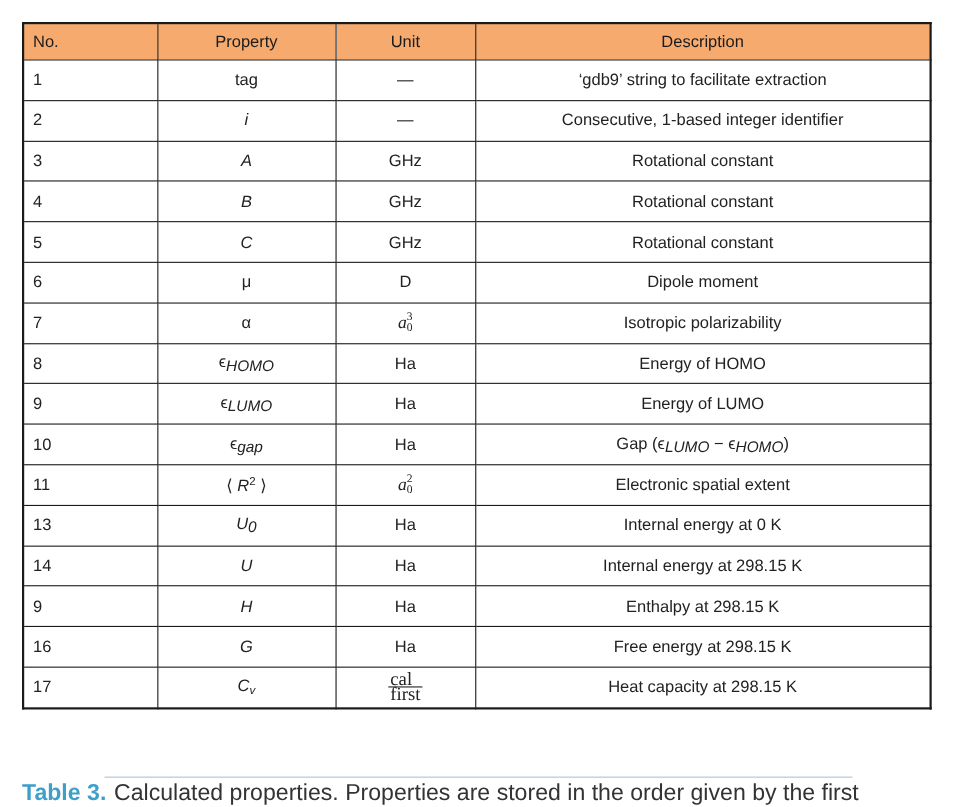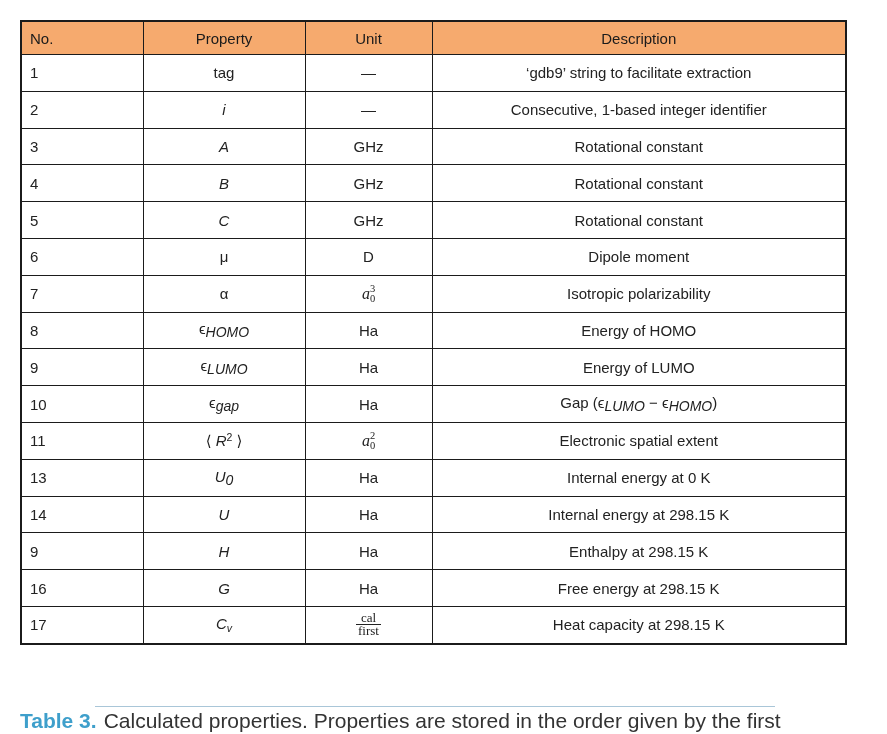--- a/index.html
+++ b/index.html
@@ -38,21 +38,21 @@
   th:nth-child(4), td:nth-child(4){text-align:center;margin-top:16px;}
   
   .seg-i{font-style:italic;}
   .seg-sub{font-size:14px;vertical-align:-3px;font-style:italic;}
   .seg-subi{font-size:10.5px;vertical-align:-3px;font-style:italic;}
   .seg-sup{font-size:10.5px;vertical-align:5px;}
   .stack{display:inline-block;vertical-align:middle;}
   .stack .base{font-family:"Liberation Serif","DejaVu Serif",serif;font-style:italic;font-size:16px;vertical-align:middle;}
   .stack .ss{display:inline-block;vertical-align:middle;text-align:left;line-height:10px;font-size:10.5px;font-family:"Liberation Serif","DejaVu Serif",serif;}
   .stack .ss span{display:block;}
-  .frac{display:inline-block;vertical-align:middle;text-align:center;line-height:12px;font-size:13px;font-family:"Liberation Serif","DejaVu Serif",serif;}
+  .frac{display:inline-block;vertical-align:middle;text-align:left;line-height:12px;font-size:17px;font-family:"Liberation Serif","DejaVu Serif",serif;}
   .frac .num{display:block;border-bottom:1px solid #222;padding:0 2px;}
   .frac .den{display:block;padding:0 2px;}
   
   .caption-rule{position:absolute;left:95px;top:706px;width:680px;height:1px;background:#A9C6D8;}
   .caption{position:absolute;left:20px;top:709px;width:840px;font-size:21px;color:#333;}
   .caption .lbl{color:#3E9FCB;font-weight:bold;margin-right:7px;}
 </style>
 </head>
 <body>
 

